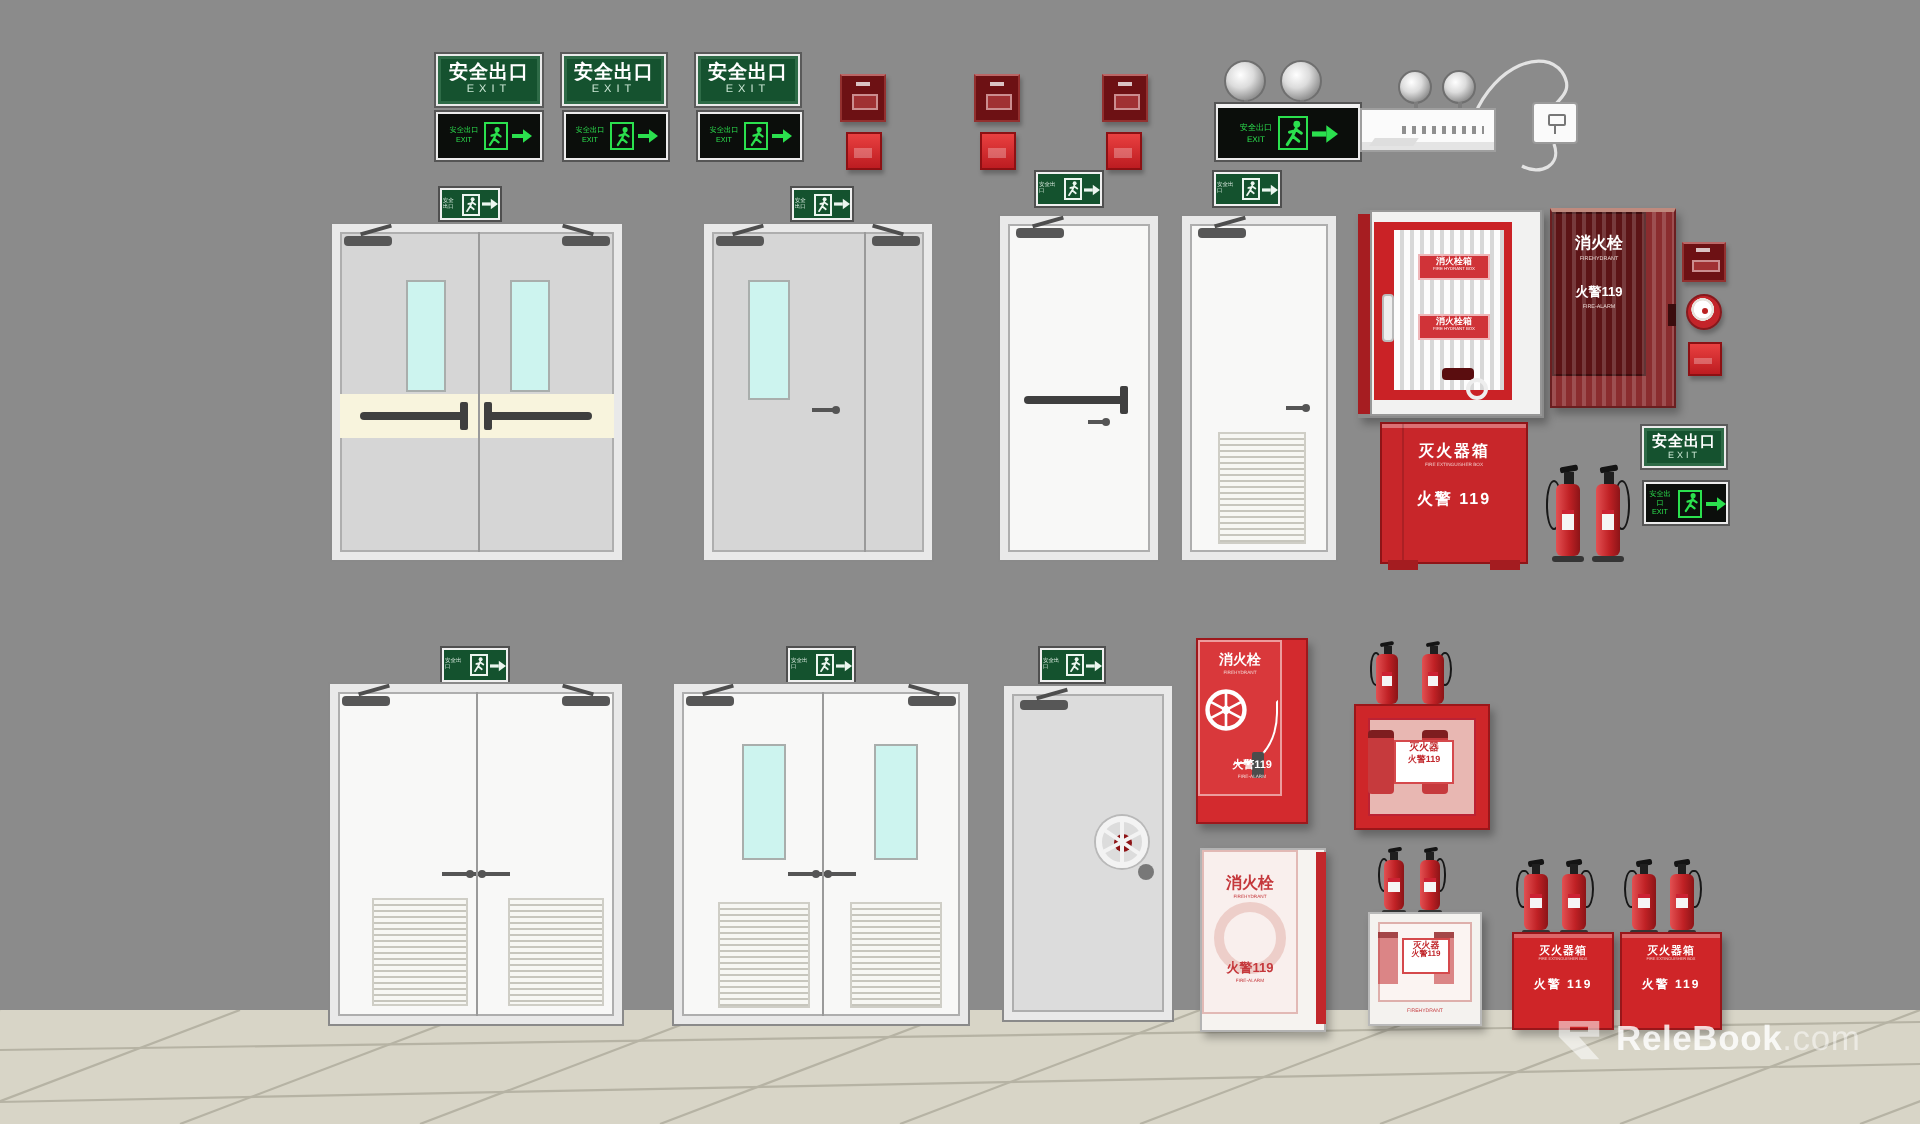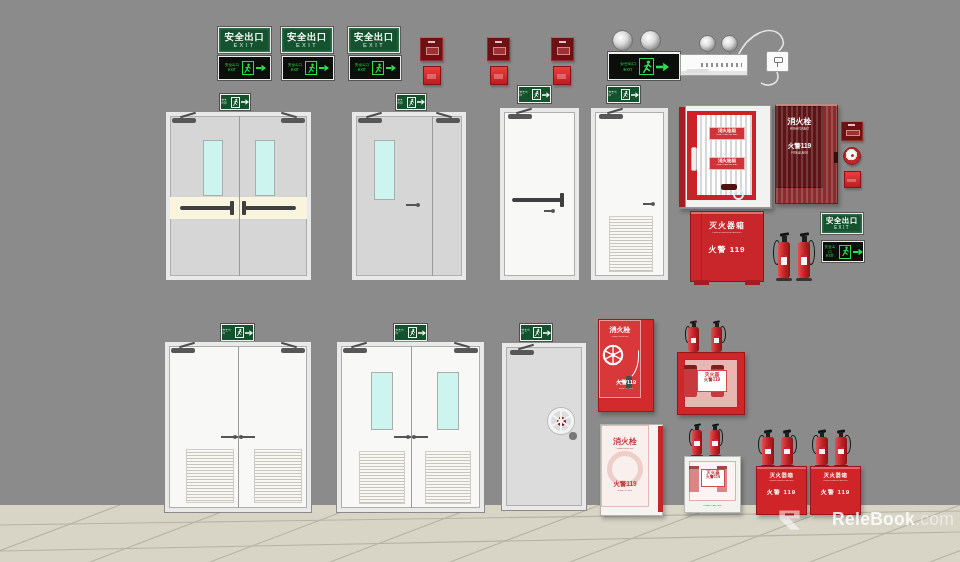--- a/index.html
+++ b/index.html
@@ -179,21 +179,21 @@
   .ext .hose{top:14%;width:46%;height:52%;border:1.5px solid #171717;border-radius:50%;}
   .ext .hose.hr{right:-10%;} .ext .hose.hl{left:-10%;}
   .ext .body{left:14%;right:14%;top:19%;bottom:6%;border-radius:3px;
        background:linear-gradient(90deg,#e25052 0,#c02125 55%,#8c1417 100%);}
   .ext .lab{left:31%;top:46%;width:38%;height:20%;background:#f5f5f5;border-top:2px solid #c23;}
   .ext .base{left:8%;right:8%;bottom:0;height:6%;background:#353535;border-radius:2px;}
 
   
   .wm{position:absolute;display:flex;align-items:center;gap:5px;}
   .wm .txt{position:static;font-size:17.5px;letter-spacing:.3px;}
-  .wm .brand{position:static;display:inline;color:rgba(255,255,255,.82);font-weight:600;margin-left:24px;}
+  .wm .brand{position:static;display:inline;color:rgba(255,255,255,.82);font-weight:600;}
   .wm .suffix{position:static;display:inline;color:rgba(255,255,255,.5);font-weight:400;}
 </style>
 </head>
 <body>
 
 <div id="stage">
 
   <svg width="0" height="0" style="position:absolute">
     <defs>
       <symbol id="man" viewBox="0 0 12 14">

